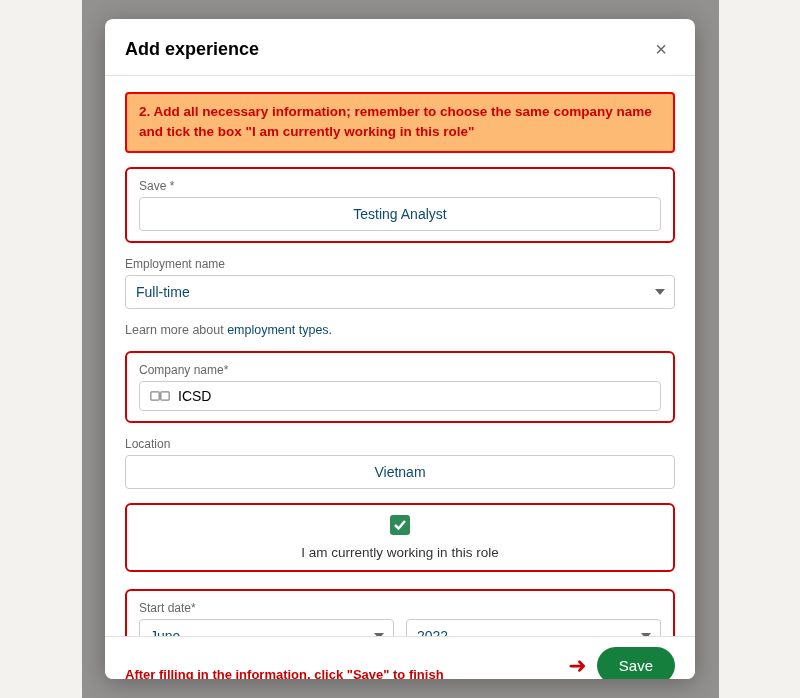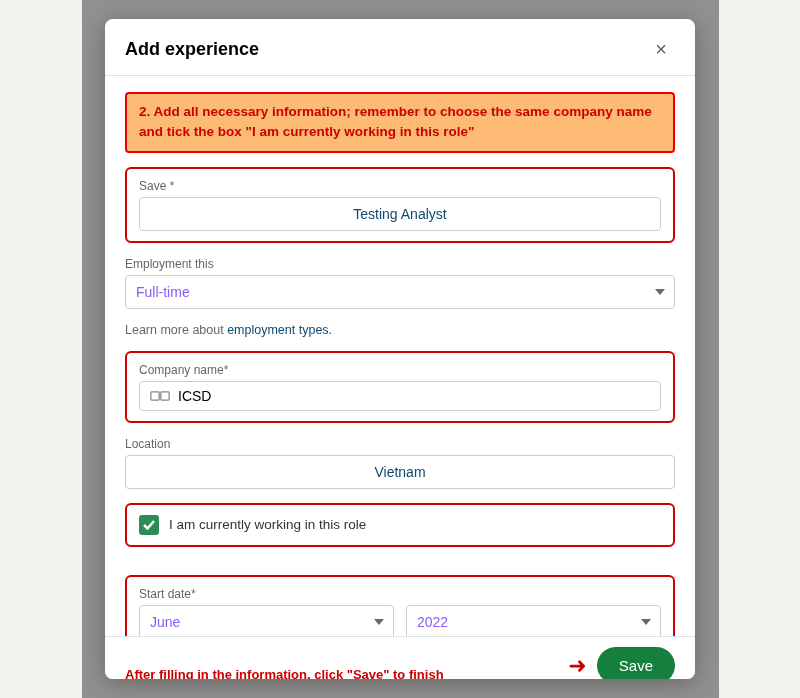--- a/index.html
+++ b/index.html
@@ -113,21 +113,21 @@
     .select-wrapper {
       position: relative;
       width: 100%;
     }
     .select-wrapper select {
       width: 100%;
       padding: 8px 32px 8px 10px;
       border: 1px solid #ccc;
       border-radius: 4px;
       font-size: 14px;
-      color: #8b5cf6;
+      color: #0c4a6e;
       background: #fff;
       appearance: none;
       -webkit-appearance: none;
       cursor: pointer;
       outline: none;
     }
     .select-wrapper::after {
       content: '';
       position: absolute;
       right: 10px;
@@ -177,25 +177,26 @@
       outline: none;
       font-size: 14px;
       color: #000;
       flex: 1;
     }
 
     .checkbox-row {
       display: flex;
       align-items: center;
       gap: 10px;
-      margin-bottom: 28px;
+      margin-bottom: 17px;
       padding: 8px 0;
       border: 2px solid #c00;
       border-radius: 6px;
       padding: 10px 12px;
+      flex-direction: column;
     }
 
     .checkbox-custom {
       width: 20px;
       height: 20px;
       background: #2e8b57;
       border-radius: 3px;
       display: flex;
       align-items: center;
       justify-content: center;
@@ -281,21 +282,21 @@
       </div>
 
       <div class="highlighted-field-group">
         <label class="field-label">
           <span>Save *</span>
         </label>
         <input class="text-input" type="text" value="Testing Analyst" style="">
       </div>
 
       <div class="field-group">
-        <label class="field-label">Employment this</label>
+        <label class="field-label">Employment name</label>
         <div class="select-wrapper">
           <select>
             <option value="Full-time" selected="">Full-time</option>
             <option value="Part-time">Part-time</option>
             <option value="Self-employed">Self-employed</option>
             <option value="Freelance">Freelance</option>
             <option value="Contract">Contract</option>
             <option value="Internship">Internship</option>
             <option value="Apprenticeship">Apprenticeship</option>
             <option value="Seasonal">Seasonal</option>

